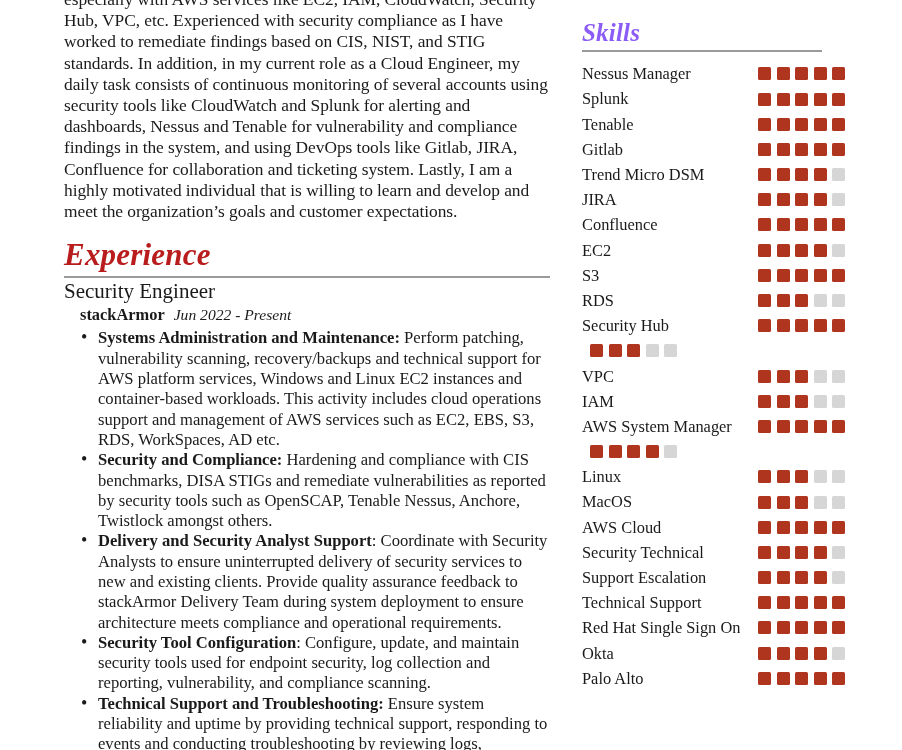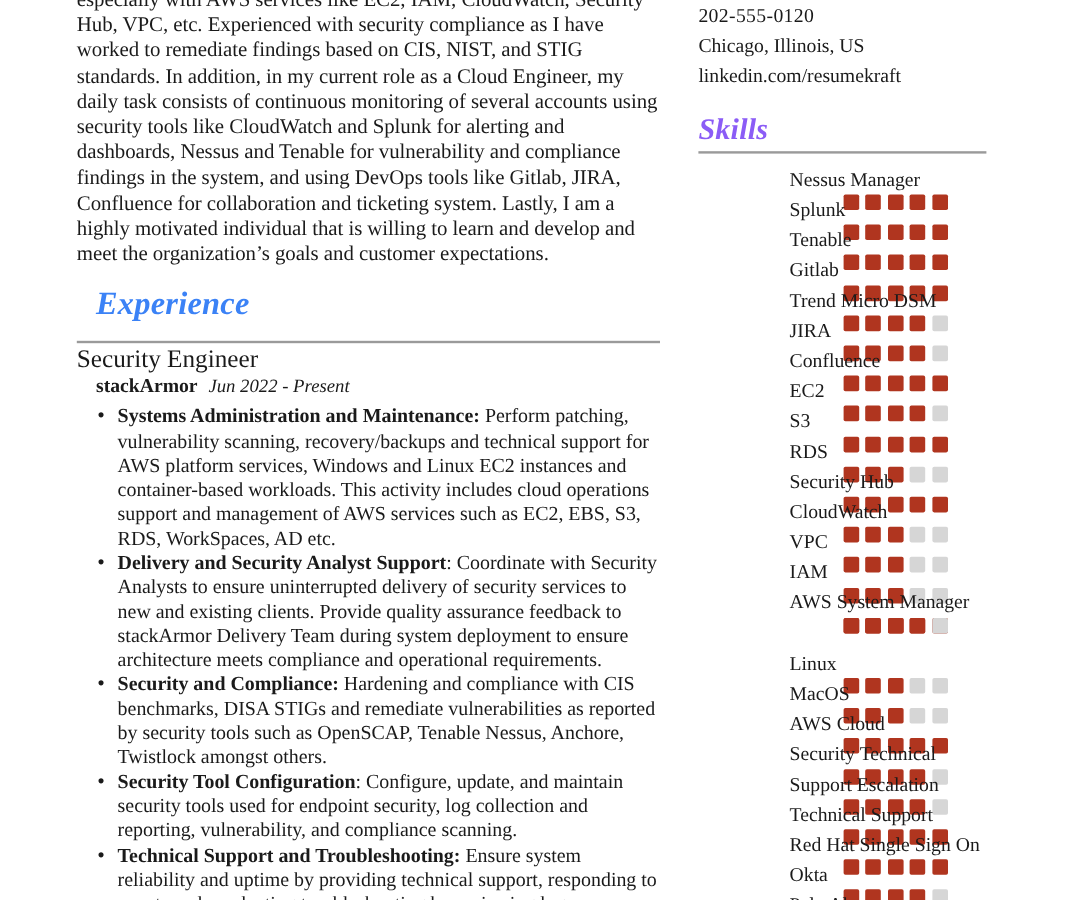--- a/index.html
+++ b/index.html
@@ -40,27 +40,27 @@
   .summary-tail .clip-top {
     display: block;
     margin-top: -11px;
   }
 
   .section-head {
     margin-top: 17px;
     margin-bottom: 0;
   }
   .section-title {
-    font-size: 27px;
+    font-size: 31px;
     font-weight: bold;
     font-style: italic;
-    color: #3b82f6;
+    color: #b91c1c;
     letter-spacing: 0.2px;
     line-height: 1.05;
-    margin: 16px;
+    margin: 0;
   }
   .section-rule {
     height: 0;
     border-top: 2px solid #9a9a9a;
     margin-top: 4px;
     width: 486px;
   }
 
   .job-title {
     font-size: 21px;
@@ -150,21 +150,20 @@
 
   .skills-list {
     margin: 9px 0 0 0;
     padding: 0;
     list-style: none;
   }
   .skill-row {
     display: flex;
     align-items: center;
     height: 25.2px;
-    flex-direction: column;
   }
   .skill-name {
     font-size: 16.4px;
     line-height: 25.2px;
     white-space: nowrap;
     flex: 0 0 auto;
     width: 168px;
   }
   .skill-rating {
     display: flex;
@@ -200,36 +199,31 @@
     </div>
 
     <div>
       <div class="job-title">Security Engineer</div>
       <div class="job-meta">
         <span class="job-company">stackArmor</span><span class="job-dates">Jun 2022 - Present</span>
       </div>
 
       <ul class="bullets">
         <li><b>Systems Administration and Maintenance:</b><span> Perform patching, vulnerability scanning, recovery/backups and technical support for AWS platform services, Windows and Linux EC2 instances and container-based workloads. This activity includes cloud operations support and management of AWS services such as EC2, EBS, S3, RDS, WorkSpaces, AD etc.</span></li>
+        <li><b>Security and Compliance:</b><span> Hardening and compliance with CIS benchmarks, DISA STIGs and remediate vulnerabilities as reported by security tools such as OpenSCAP, Tenable Nessus, Anchore, Twistlock amongst others.</span></li>
         <li><b>Delivery and Security Analyst Support</b><span>: Coordinate with Security Analysts to ensure uninterrupted delivery of security services to new and existing clients. Provide quality assurance feedback to stackArmor Delivery Team during system deployment to ensure architecture meets compliance and operational requirements.</span></li>
-        <li><b>Security and Compliance:</b><span> Hardening and compliance with CIS benchmarks, DISA STIGs and remediate vulnerabilities as reported by security tools such as OpenSCAP, Tenable Nessus, Anchore, Twistlock amongst others.</span></li>
         <li><b>Security Tool Configuration</b><span>: Configure, update, and maintain security tools used for endpoint security, log collection and reporting, vulnerability, and compliance scanning.</span></li>
         <li><b>Technical Support and Troubleshooting:</b><span> Ensure system reliability and uptime by providing technical support, responding to events and conducting troubleshooting by reviewing logs, collecting data and analyzing the service components at the network, compute, application and user layers.</span></li>
 
       </ul>
     </div>
   </div>
 
   <div class="right-col">
 
-    <ul class="contact-list">
-      <li>202-555-0120</li>
-      <li>Chicago, Illinois, US</li>
-      <li>linkedin.com/resumekraft</li>
-    </ul>
 
     <div class="skills-head">
       <div class="skills-title">Skills</div>
       <div class="skills-rule"></div>
     </div>
 
     <ul class="skills-list" id="skills-list">
         <li class="skill-row">
           <span class="skill-name">Nessus Manager</span>
           <span class="skill-rating">
@@ -334,21 +328,20 @@
           <span class="skill-name">Security Hub</span>
           <span class="skill-rating">
             <span class="sq on"></span>
             <span class="sq on"></span>
             <span class="sq on"></span>
             <span class="sq on"></span>
             <span class="sq on"></span>
           </span>
         </li>
         <li class="skill-row">
-          <span class="skill-name">CloudWatch</span>
           <span class="skill-rating">
             <span class="sq on"></span>
             <span class="sq on"></span>
             <span class="sq on"></span>
             <span class="sq"></span>
             <span class="sq"></span>
           </span>
         </li>
         <li class="skill-row">
           <span class="skill-name">VPC</span>

